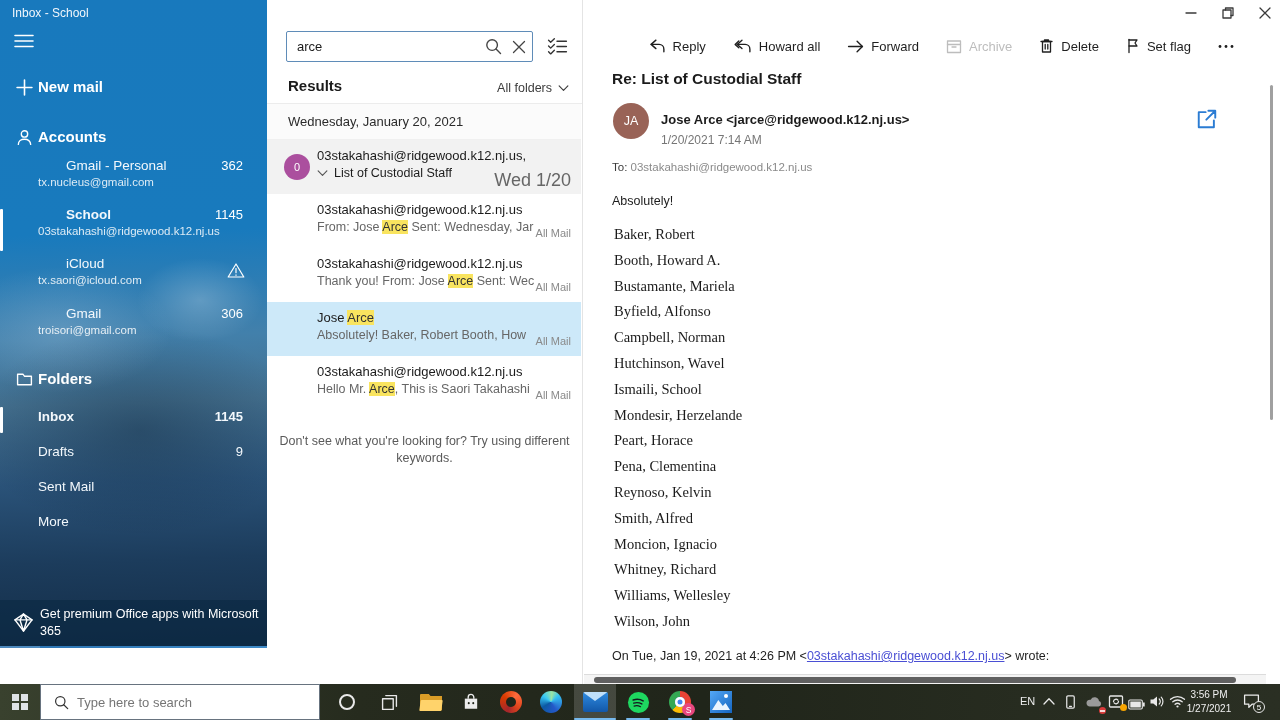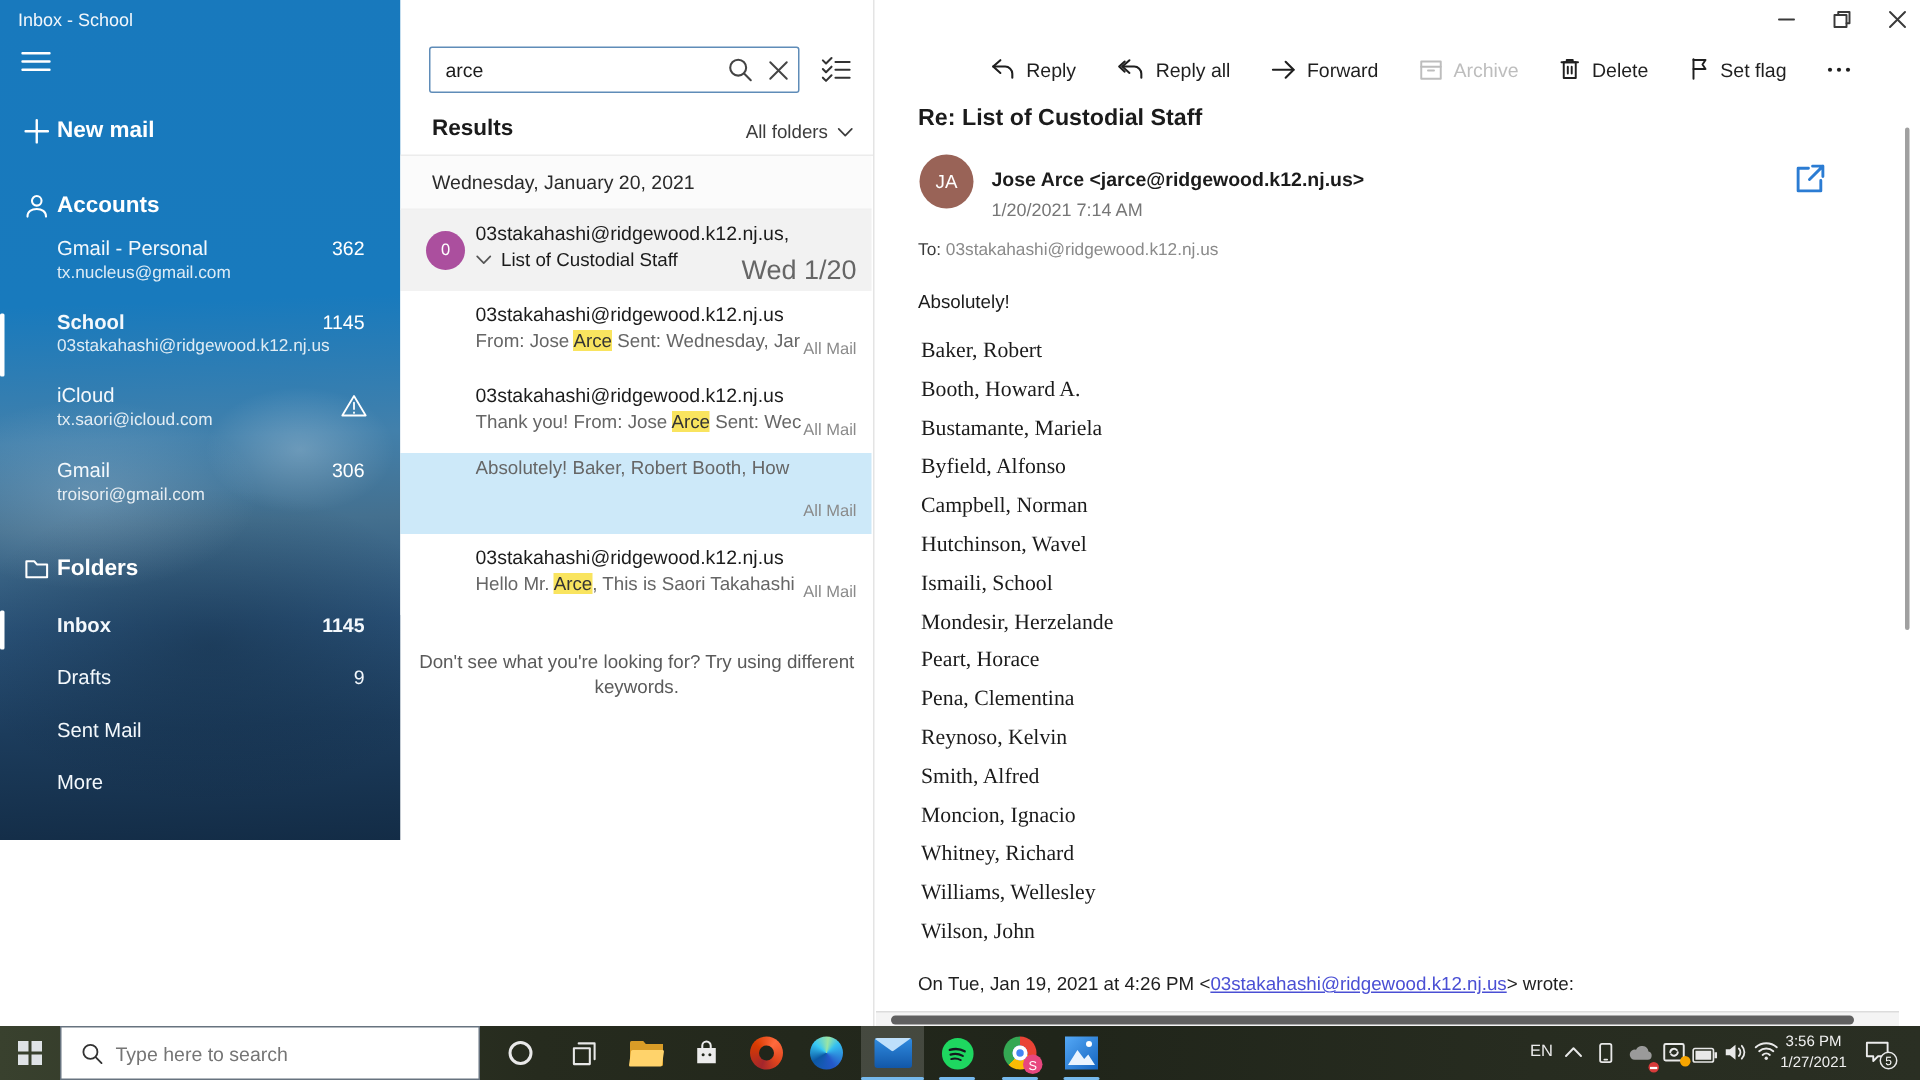--- a/index.html
+++ b/index.html
@@ -2,31 +2,31 @@
 <html><head>
 <meta charset="utf-8">
 <style>
   * { margin:0; padding:0; box-sizing:border-box; }
   html,body { width:1280px; height:720px; overflow:hidden; font-family:"Liberation Sans","DejaVu Sans",sans-serif; }
   #app { position:relative; width:1280px; height:720px; background:#fff; }
   .abs { position:absolute; }
   .ic { fill:none; stroke:currentColor; stroke-width:1.3; stroke-linecap:round; stroke-linejoin:round; display:block; }
 
   
-  #sidebar { position:absolute; left:0; top:0; width:267px; height:560px; color:#fff; overflow:hidden;
+  #sidebar { position:absolute; left:0; top:0; width:267px; height:648px; color:#fff; overflow:hidden;
     background:
       radial-gradient(90px 60px at 200px 300px, rgba(255,255,255,.22), rgba(255,255,255,0) 70%),
       radial-gradient(160px 90px at 60px 330px, rgba(190,215,235,.25), rgba(190,215,235,0) 70%),
       radial-gradient(220px 140px at 140px 430px, rgba(10,30,50,.35), rgba(10,30,50,0) 75%),
       linear-gradient(178deg,#1879bd 0%,#187abd 36%,#4280ab 52%,#44708f 62%,#2a5278 74%,#1c3c5c 86%,#132c46 100%);
   }
   .win-title { position:absolute; left:12px; top:6px; font-size:12px; color:#f2f7fc; }
   .nm-label, .hdr-label { font-size:15px; font-weight:700; color:#fff; }
   .acct { position:absolute; left:38px; right:12px; height:46px; }
-  .acct-name { font-size:13.5px; color:#f3f8fc; }
+  .acct-name { font-size:13.5px; color:#f3f8fc;margin-left:28px; }
   .acct-email { font-size:11.5px; color:rgba(255,255,255,.85); margin-top:3px; }
   .acct-count { position:absolute; right:12px; top:0; font-size:13px; color:#fff; }
   .sel-bar { position:absolute; left:0; width:3px; background:#fff; border-radius:1px; }
   .folder-row { position:absolute; left:38px; right:12px; height:24px; font-size:13.5px; color:#f3f8fc; }
   .folder-count { position:absolute; right:12px; top:0; font-size:13px; }
   #promo { position:absolute; left:0; right:0; top:600px; height:46px; background:rgba(10,40,66,.62); }
   #promo .txt { position:absolute; left:40px; right:8px; top:6px; font-size:12.5px; line-height:17px; color:#fff; }
   #bottom-nav { position:absolute; left:0; right:0; top:646px; height:38px; background:linear-gradient(90deg,#2a72b1,#3e8bc8); }
   .nav-tile { position:absolute; top:0; width:40px; height:38px; display:flex; align-items:center; justify-content:center; color:#fff; }
 
@@ -290,20 +290,21 @@
       <div class="r-folder">All Mail</div>
     </div>
 
     <div class="res-row" style="top:248px">
       <div class="r-line1">03stakahashi@ridgewood.k12.nj.us</div>
       <div class="r-line2"><span>Thank you! From: Jose </span><span class="hl">Arce</span><span> Sent: Wec</span></div>
       <div class="r-folder">All Mail</div>
     </div>
 
     <div class="res-row selected" style="top:302px">
+      <div class="r-line1"><span>Jose </span><span class="hl">Arce</span></div>
       <div class="r-line2"><span>Absolutely! Baker, Robert Booth, How</span></div>
       <div class="r-folder">All Mail</div>
     </div>
 
     <div class="res-row" style="top:356px">
       <div class="r-line1">03stakahashi@ridgewood.k12.nj.us</div>
       <div class="r-line2"><span>Hello Mr. </span><span class="hl">Arce</span><span>, This is Saori Takahashi</span></div>
       <div class="r-folder">All Mail</div>
     </div>
 
@@ -338,21 +339,21 @@
             <path d="M2 5h7.5A4.5 4.5 0 0 1 14 9.5V12"></path>
           </svg>
         <span>Reply</span>
       </div>
       <div class="tb-item">
         <svg class="ic" width="19" height="15" viewBox="0 0 18 14">
             <path d="M8.5 1 4 5l4.5 4"></path>
             <path d="M5.5 1.8 2 5l3.5 3.2"></path>
             <path d="M4 5h7.5A4.5 4.5 0 0 1 16 9.5V12"></path>
           </svg>
-        <span>Reply all</span>
+        <span>Howard all</span>
       </div>
       <div class="tb-item">
         <svg class="ic" width="17" height="15" viewBox="0 0 16 14">
             <path d="M1.5 7h13"></path>
             <path d="M9.5 2l5 5-5 5"></path>
           </svg>
         <span>Forward</span>
       </div>
       <div class="tb-item disabled">
         <svg class="ic" width="16" height="15" viewBox="0 0 16 15">

